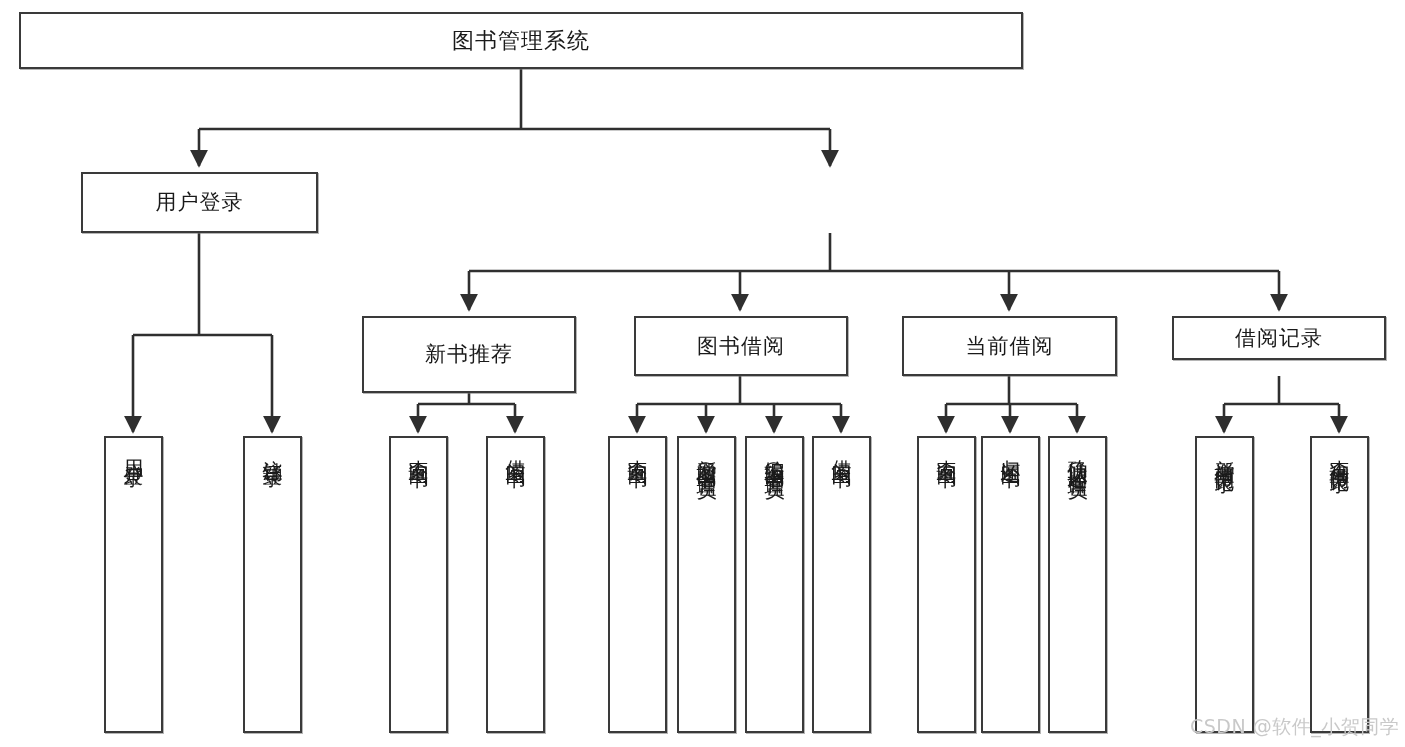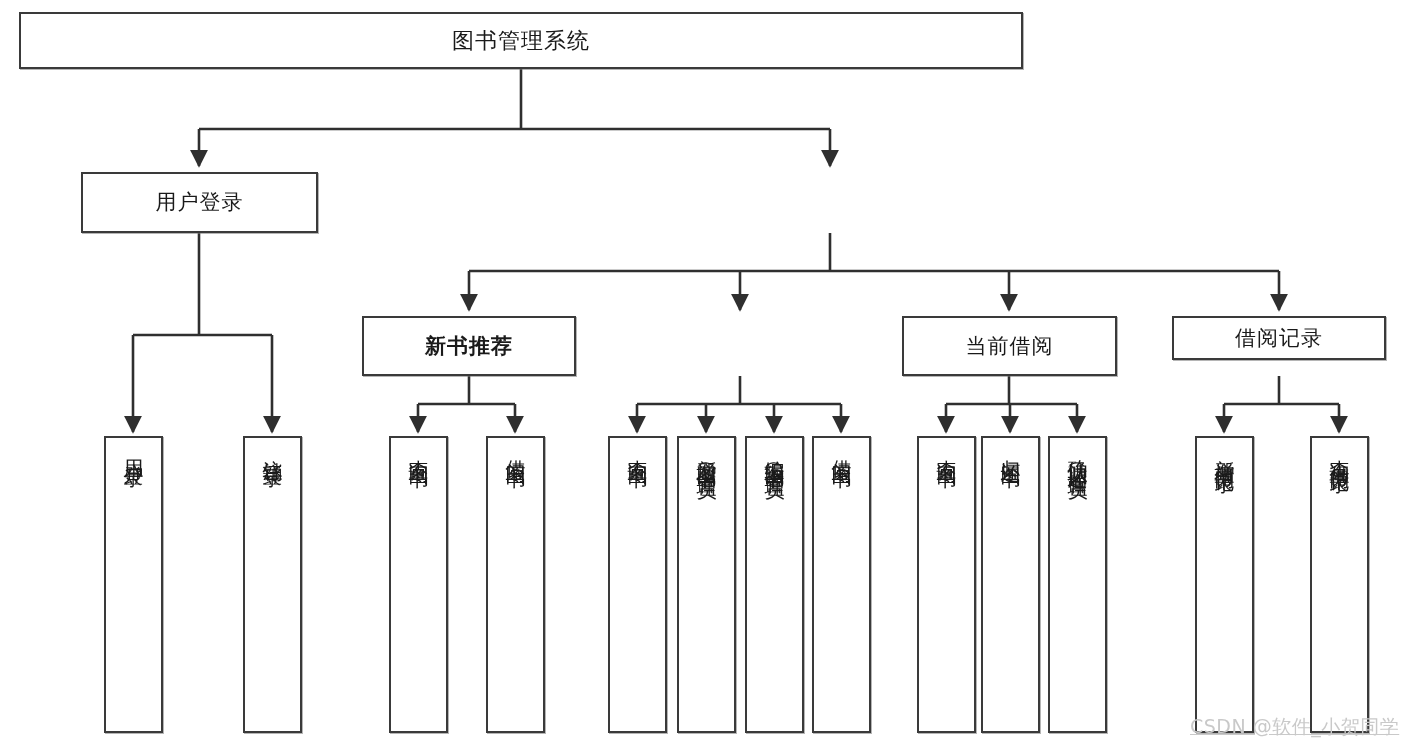--- a/index.html
+++ b/index.html
@@ -125,22 +125,25 @@
   </svg>
 
   <div class="node h root" style="left:19px; top:12px; width:1004px; height:57px;">
     <span>图书管理系统</span>
   </div>
 
   <div class="node h" style="left:81px; top:172px; width:237px; height:61px;">
     <span>用户登录</span>
   </div>
 
-  <div class="node h" style="left:362px; top:316px; width:214px; height:60px;font-weight:bold;">
+  <div class="node h" style="left:362px; top:316px; width:214px; height:77px;">
     <span>新书推荐</span>
+  </div>
+  <div class="node h" style="left:634px; top:316px; width:214px; height:60px;">
+    <span>图书借阅</span>
   </div>
   <div class="node h" style="left:902px; top:316px; width:215px; height:60px;">
     <span>当前借阅</span>
   </div>
   <div class="node h" style="left:1172px; top:316px; width:214px; height:44px;">
     <span>借阅记录</span>
   </div>
 
   <div class="node v" style="left:104px; top:436px; width:59px; height:297px;">
     <span class="vtext">用户登录</span>
@@ -179,15 +182,15 @@
     <span class="vtext">确认归还（管理员）</span>
   </div>
 
   <div class="node v" style="left:1195px; top:436px; width:59px; height:297px;">
     <span class="vtext">新增借阅记录</span>
   </div>
   <div class="node v" style="left:1310px; top:436px; width:59px; height:297px;">
     <span class="vtext">查询借阅记录</span>
   </div>
 
-  <div class="watermark" style="left:1190px; top:714px;text-decoration:underline;">CSDN @软件_小贺同学</div>
+  <div class="watermark" style="left:1190px; top:714px;">CSDN @软件_小贺同学</div>
 
 </div>
 
 </body></html>

